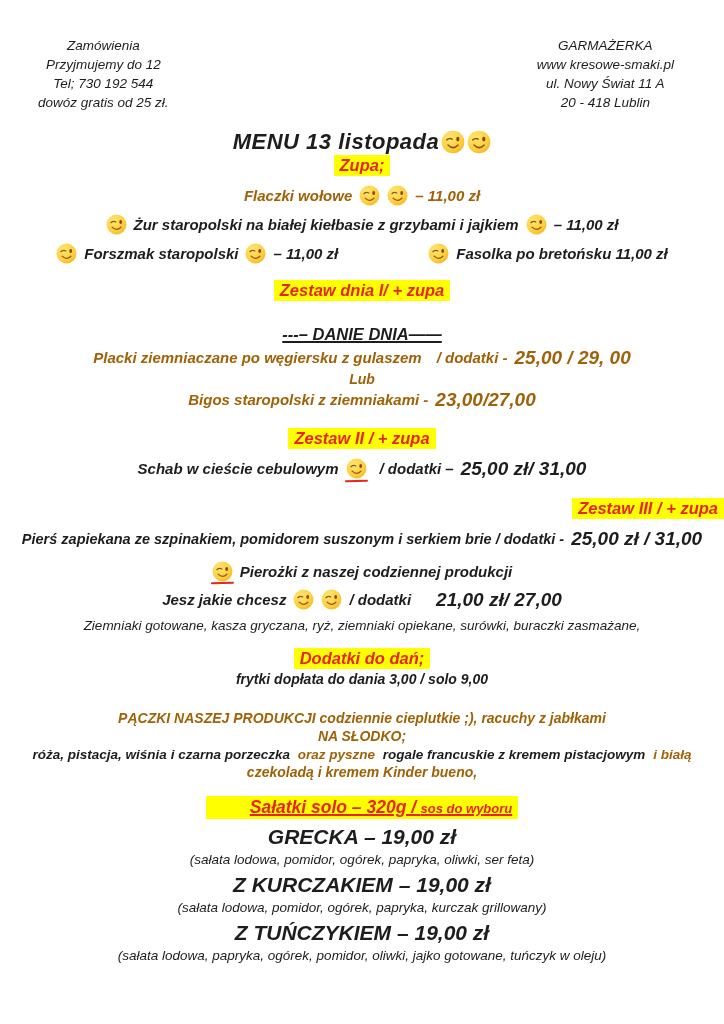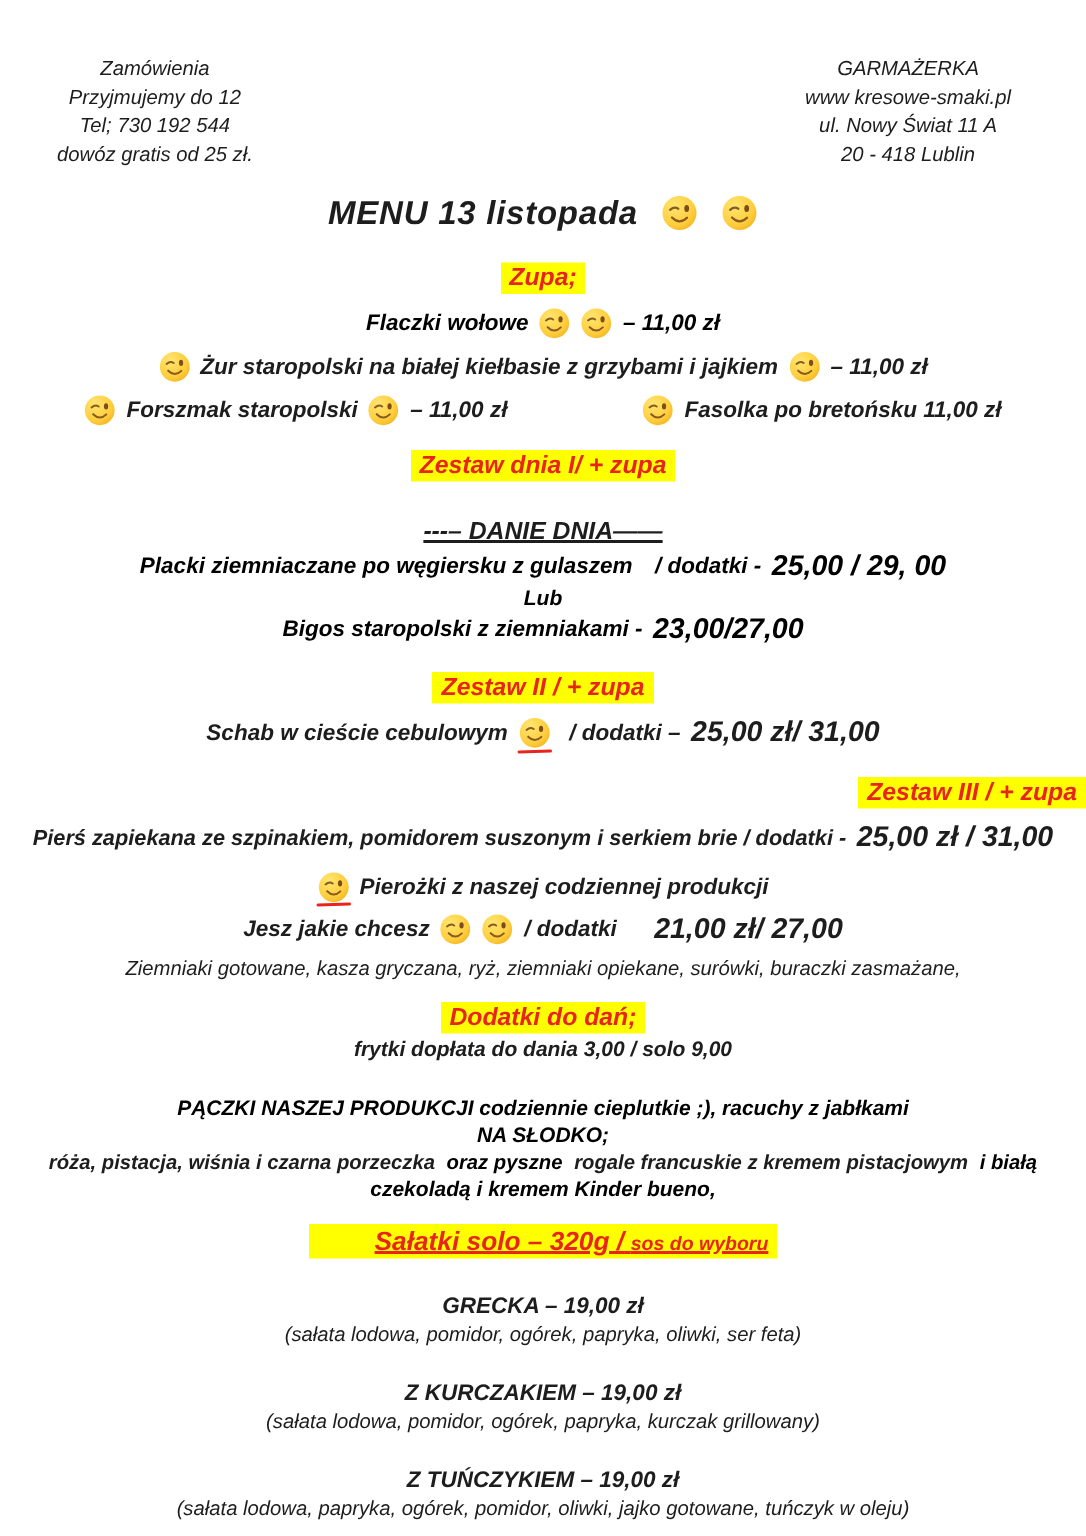--- a/index.html
+++ b/index.html
@@ -3,43 +3,43 @@
 <meta charset="utf-8">
 <style>
   html,body{margin:0;padding:0;background:#ffffff;}
   .page{
     width:724px;height:1024px;margin:0 auto;background:#ffffff;
     font-family:"Liberation Sans",sans-serif;font-style:italic;color:#1d1d1d;
     overflow:hidden;position:relative;box-sizing:border-box;
   }
   .hdr{display:flex;justify-content:space-between;padding:36px 50px 0 38px;}
   .hdr-col{text-align:center;font-size:13.5px;line-height:1.42;}
-  .title-row{display:flex;justify-content:center;align-items:center;gap:16px;margin-top:16px;}
+  .title-row{display:flex;justify-content:center;align-items:center;gap:2px;margin-top:16px;}
   .title{font-size:22px;font-weight:bold;letter-spacing:.5px;}
   .r{display:flex;justify-content:center;align-items:center;gap:7px;}
   .line{text-align:center;}
   .hl{background:#ffff00;color:#e8251d;font-weight:bold;padding:1px 6px;display:inline-block;}
   .sec-hd{font-size:16.5px;}
   .b{font-weight:bold;}
-  .red{color:#000000;}
+  .red{color:#a16207;}
   .f15{font-size:15px;}
   .f145{font-size:14.5px;}
   .f14{font-size:14px;}
   .f135{font-size:13.5px;}
   .big{font-size:19px;font-weight:bold;}
   .emoji{width:21px;height:21px;flex:0 0 auto;display:inline-block;vertical-align:-5px;}
   .emoji-lg{width:24px;height:24px;}
   .sq{position:relative;display:inline-flex;}
   .sq::after{content:"";position:absolute;left:-1px;right:-1px;bottom:-3px;height:2.4px;
     background:#e8251d;border-radius:2px;transform:rotate(-2deg);}
   .danie{font-size:16.5px;font-weight:bold;text-decoration:underline;text-decoration-thickness:1.6px;}
   .u-red{text-decoration:underline;text-decoration-color:#e8251d;text-decoration-thickness:1.6px;padding-left:44px;}
   .sal-hd-main{font-size:17.5px;}
   .sal-hd-sm{font-size:13px;}
-  .salad-name{font-size:15px;font-weight:bold;margin-top:23px;}
+  .salad-name{font-size:21px;font-weight:bold;margin-top:6px;}
   .salad-desc{font-size:13.5px;margin-top:3px;}
   .seg{margin:0 2px;}
   .sweets{line-height:1.32;font-size:14px;font-weight:bold;}
 </style>
 </head>
 <body>
 
 <svg width="0" height="0" style="position:absolute" aria-hidden="true">
   <defs>
     <radialGradient id="gy" cx="35%" cy="30%" r="85%">
@@ -76,21 +76,21 @@
   <div class="title-row">
     <span class="title">MENU 13  listopada</span>
     <svg class="emoji emoji-lg">
         <use href="#wink"></use>
       </svg>
     <svg class="emoji emoji-lg">
         <use href="#wink"></use>
       </svg>
   </div>
 
-  <div class="line" style="margin-top:20px;">
+  <div class="line" style="">
     <span class="hl sec-hd">Zupa;</span>
   </div>
   <div class="r" style="margin-top:9px;">
     <span class="red b f15">Flaczki wołowe</span>
     <svg class="emoji">
         <use href="#wink"></use>
       </svg>
     <svg class="emoji">
         <use href="#wink"></use>
       </svg>

